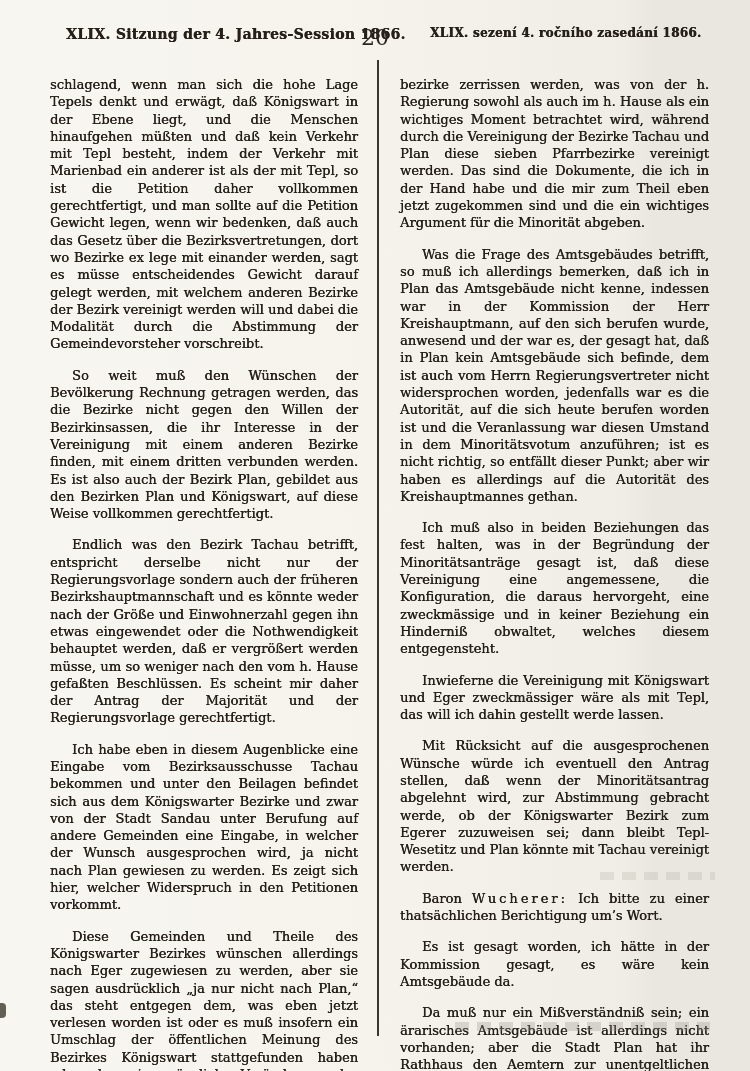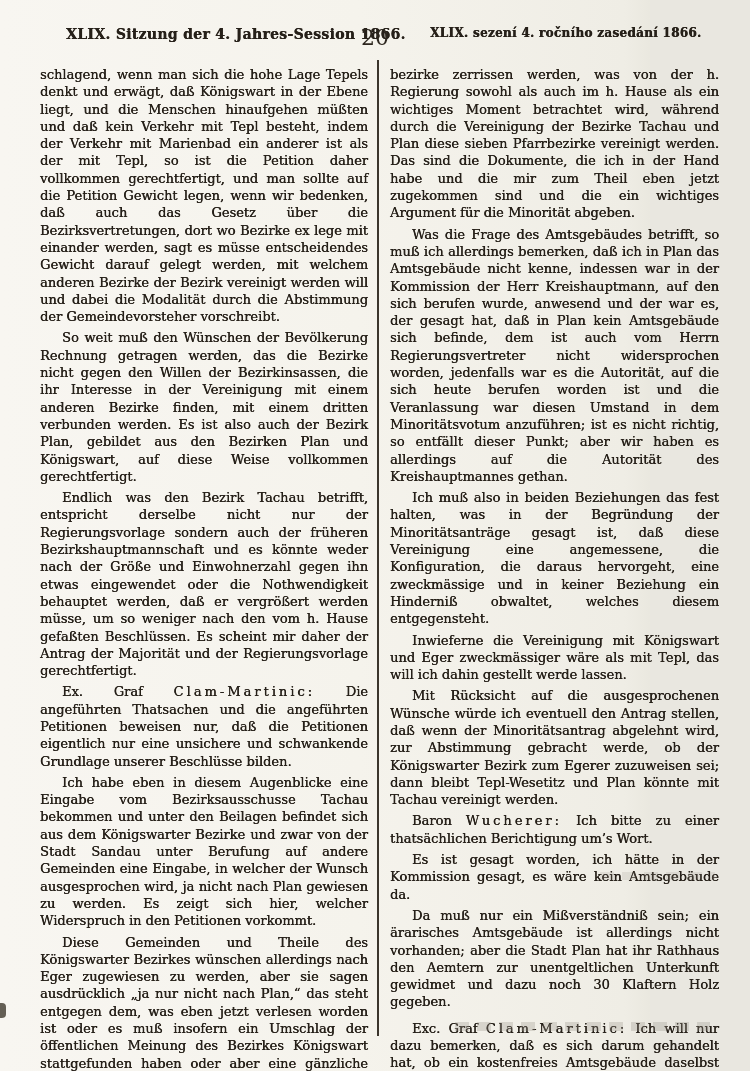--- a/index.html
+++ b/index.html
@@ -46,21 +46,21 @@
   .col{
     position:absolute;top:62px;
     text-align:justify;
     font-size:13px;line-height:17.3px;
     color:var(--ink);
     text-shadow:.3px 0 0 currentColor; 
     hyphens:manual;
   }
   .col-left{left:36px;width:336px;}
   .col-right{left:386px;width:337px;}
-  p.para{margin:4px;text-indent:22px;}
+  p.para{margin:14px;text-indent:22px;}
   p.para.noindent{text-indent:0;}
   p.para.gap{margin-top:9px;}
   .spaced{letter-spacing:3px;}
   
   .edge-mark{
     position:absolute;left:0;top:1003px;width:6px;height:15px;
     background:#4a443a;border-radius:0 4px 4px 0;opacity:.85;
   }
   .bleed{
     position:absolute;opacity:.30;filter:blur(.6px);
@@ -79,21 +79,20 @@
     <div class="page-number">20</div>
     <div class="header-right">XLIX. sezení 4. ročního zasedání 1866.</div>
   </div>
 
   <div class="divider"></div>
 
   <div class="col col-left" id="col-left">
       <p class="para noindent"><span class="plain">schlagend, wenn man sich die hohe Lage Tepels denkt und erwägt, daß Königswart in der Ebene liegt, und die Menschen hinaufgehen müßten und daß kein Verkehr mit Tepl besteht, indem der Verkehr mit Marienbad ein anderer ist als der mit Tepl, so ist die Petition daher vollkommen gerechtfertigt, und man sollte auf die Petition Gewicht legen, wenn wir bedenken, daß auch das Gesetz über die Bezirksvertretungen, dort wo Bezirke ex lege mit einander werden, sagt es müsse entscheidendes Gewicht darauf gelegt werden, mit welchem anderen Bezirke der Bezirk vereinigt werden will und dabei die Modalität durch die Abstimmung der Gemeindevorsteher vorschreibt.</span></p>
       <p class="para"><span class="plain">So weit muß den Wünschen der Bevölkerung Rechnung getragen werden, das die Bezirke nicht gegen den Willen der Bezirkinsassen, die ihr Interesse in der Vereinigung mit einem anderen Bezirke finden, mit einem dritten verbunden werden. Es ist also auch der Bezirk Plan, gebildet aus den Bezirken Plan und Königswart, auf diese Weise vollkommen gerechtfertigt.</span></p>
       <p class="para"><span class="plain">Endlich was den Bezirk Tachau betrifft, entspricht derselbe nicht nur der Regierungsvorlage sondern auch der früheren Bezirkshauptmannschaft und es könnte weder nach der Größe und Einwohnerzahl gegen ihn etwas eingewendet oder die Nothwendigkeit behauptet werden, daß er vergrößert werden müsse, um so weniger nach den vom h. Hause gefaßten Beschlüssen. Es scheint mir daher der Antrag der Majorität und der Regierungsvorlage gerechtfertigt.</span></p>
-      <p class="para"><span class="plain">Ex. Graf </span><span class="spaced">Clam-Martinic:</span><span class="plain"> Die angeführten Thatsachen und die angeführten Petitionen beweisen nur, daß die Petitionen eigentlich nur eine unsichere und schwankende Grundlage unserer Beschlüsse bilden.</span></p>
       <p class="para"><span class="plain">Ich habe eben in diesem Augenblicke eine Eingabe vom Bezirksausschusse Tachau bekommen und unter den Beilagen befindet sich aus dem Königswarter Bezirke und zwar von der Stadt Sandau unter Berufung auf andere Gemeinden eine Eingabe, in welcher der Wunsch ausgesprochen wird, ja nicht nach Plan gewiesen zu werden. Es zeigt sich hier, welcher Widerspruch in den Petitionen vorkommt.</span></p>
       <p class="para"><span class="plain">Diese Gemeinden und Theile des Königswarter Bezirkes wünschen allerdings nach Eger zugewiesen zu werden, aber sie sagen ausdrücklich „ja nur nicht nach Plan,“ das steht entgegen dem, was eben jetzt verlesen worden ist oder es muß insofern ein Umschlag der öffentlichen Meinung des Bezirkes Königswart stattgefunden haben oder aber eine gänzliche Veränderung der Verhältnisse. Was die Zuweisung Plans zu Tachau betrifft, liegt der Wunsch eines Theiles der Gemeinden des Planer Bezirkes ebenfalls dokumentirt vor nach Tachau zugewiesen zu werden. Endlich liegt eine Nachweisung des Tachauer Bezirksausschusses vor, daß durch die projektirte Theilung des Tachauer Bezirkes sieben Pfarr-</span></p>
     </div>
   <div class="col col-right" id="col-right">
       <p class="para noindent"><span class="plain">bezirke zerrissen werden, was von der h. Regierung sowohl als auch im h. Hause als ein wichtiges Moment betrachtet wird, während durch die Vereinigung der Bezirke Tachau und Plan diese sieben Pfarrbezirke vereinigt werden. Das sind die Dokumente, die ich in der Hand habe und die mir zum Theil eben jetzt zugekommen sind und die ein wichtiges Argument für die Minorität abgeben.</span></p>
       <p class="para"><span class="plain">Was die Frage des Amtsgebäudes betrifft, so muß ich allerdings bemerken, daß ich in Plan das Amtsgebäude nicht kenne, indessen war in der Kommission der Herr Kreishauptmann, auf den sich berufen wurde, anwesend und der war es, der gesagt hat, daß in Plan kein Amtsgebäude sich befinde, dem ist auch vom Herrn Regierungsvertreter nicht widersprochen worden, jedenfalls war es die Autorität, auf die sich heute berufen worden ist und die Veranlassung war diesen Umstand in dem Minoritätsvotum anzuführen; ist es nicht richtig, so entfällt dieser Punkt; aber wir haben es allerdings auf die Autorität des Kreishauptmannes gethan.</span></p>
       <p class="para"><span class="plain">Ich muß also in beiden Beziehungen das fest halten, was in der Begründung der Minoritätsanträge gesagt ist, daß diese Vereinigung eine angemessene, die Konfiguration, die daraus hervorgeht, eine zweckmässige und in keiner Beziehung ein Hinderniß obwaltet, welches diesem entgegensteht.</span></p>
       <p class="para"><span class="plain">Inwieferne die Vereinigung mit Königswart und Eger zweckmässiger wäre als mit Tepl, das will ich dahin gestellt werde lassen.</span></p>
       <p class="para"><span class="plain">Mit Rücksicht auf die ausgesprochenen Wünsche würde ich eventuell den Antrag stellen, daß wenn der Minoritätsantrag abgelehnt wird, zur Abstimmung gebracht werde, ob der Königswarter Bezirk zum Egerer zuzuweisen sei; dann bleibt Tepl-Wesetitz und Plan könnte mit Tachau vereinigt werden.</span></p>
       <p class="para"><span class="plain">Baron </span><span class="spaced">Wucherer:</span><span class="plain"> Ich bitte zu einer thatsächlichen Berichtigung um’s Wort.</span></p>

